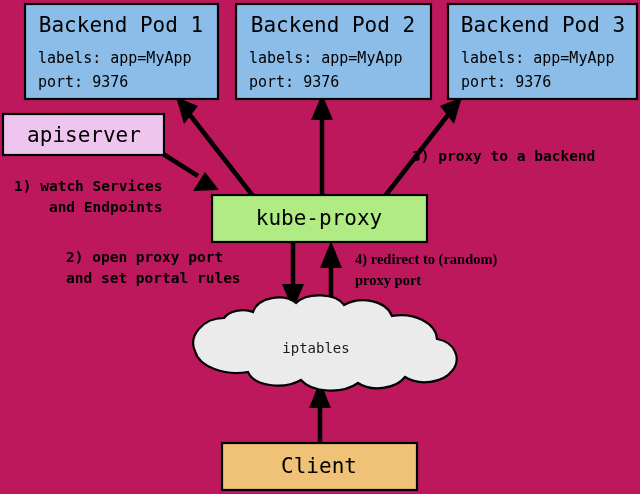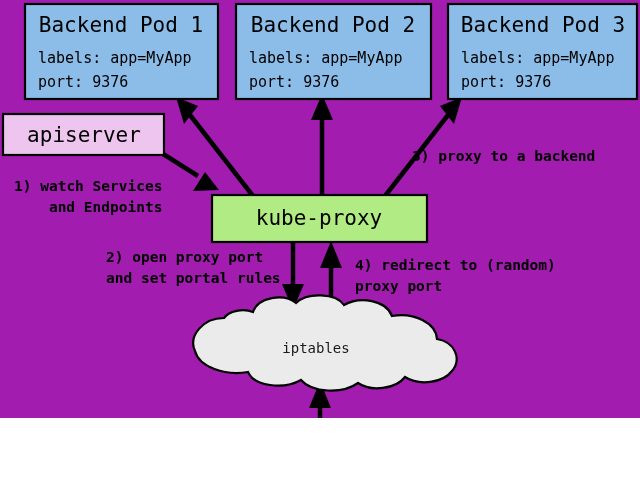--- a/index.html
+++ b/index.html
@@ -3,22 +3,22 @@
 <meta charset="utf-8">
 <style>
   html, body {
     margin: 0;
     padding: 0;
     background: #ffffff;
   }
   #canvas {
     position: relative;
     width: 640px;
-    height: 418px;
-    background: #a21caf;
+    height: 494px;
+    background: #be185d;
     overflow: hidden;
     font-family: "DejaVu Sans Mono", monospace;
   }
   svg#diagram {
     position: absolute;
     left: 0;
     top: 0;
     width: 640px;
     height: 494px;
   }
@@ -162,22 +162,22 @@
     <g>
       <rect class="node-box" x="222" y="443" width="195" height="47" fill="#efc277"></rect>
       <text class="node-label node-title" x="319" y="467">Client</text>
     </g>
 
   </svg>
 
   <div class="step-label" style="left:14px; top:176px;text-align:right;">1) watch Services
 and Endpoints</div>
 
-  <div class="step-label" style="left:66px; top:247px;margin-left:40px;">2) open proxy port
+  <div class="step-label" style="left:66px; top:247px;">2) open proxy port
 and set portal rules</div>
 
 
-  <div class="step-label" style="left:355px; top:255px;">4) redirect to (random)
+  <div class="step-label" style="left:355px; top:249px;font-family:Liberation Serif, serif;">4) redirect to (random)
 proxy port</div>
 
   <div class="step-label" style="left:412px; top:146px;">3) proxy to a backend</div>
 
 </div>
 
 </body></html>

